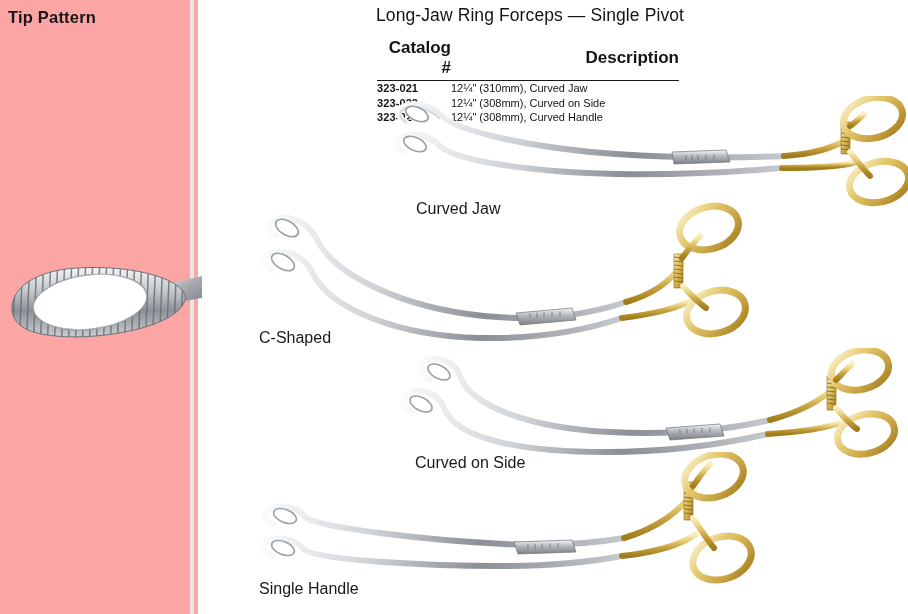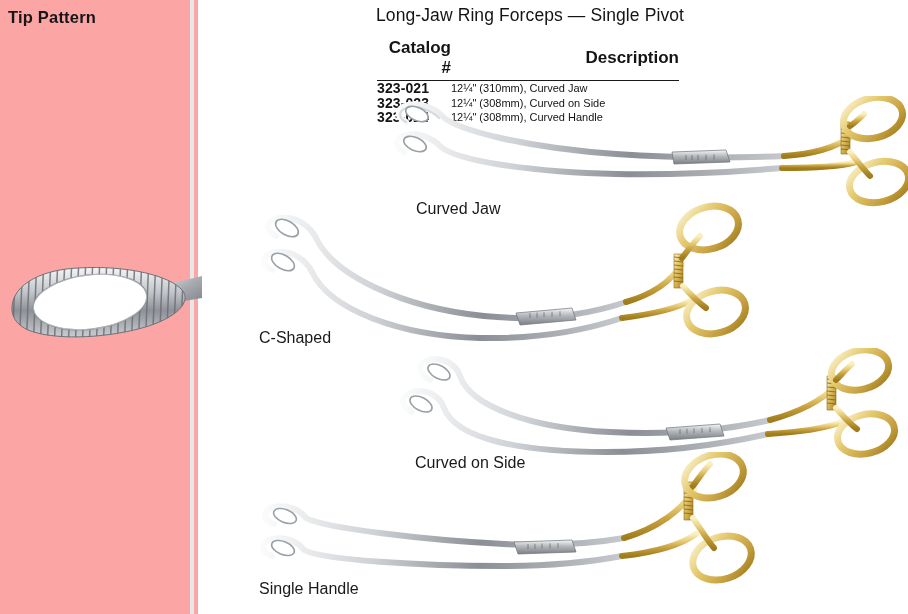--- a/index.html
+++ b/index.html
@@ -75,21 +75,21 @@
   }
   #catalog-table th.col-cat { width: 74px; }
   #catalog-table td {
     padding: 1px 0 0 0;
     vertical-align: top;
     line-height: 13.5px;
     color: #141414;
   }
   #catalog-table td.cat {
     font-weight: bold;
-    font-size: 14px;
+    font-size: 11px;
     letter-spacing: .1px;
     margin-top: 19px;
   }
   #catalog-table td.desc {
     font-size: 11px;
     white-space: nowrap;
   }
 
   
   .caption {

